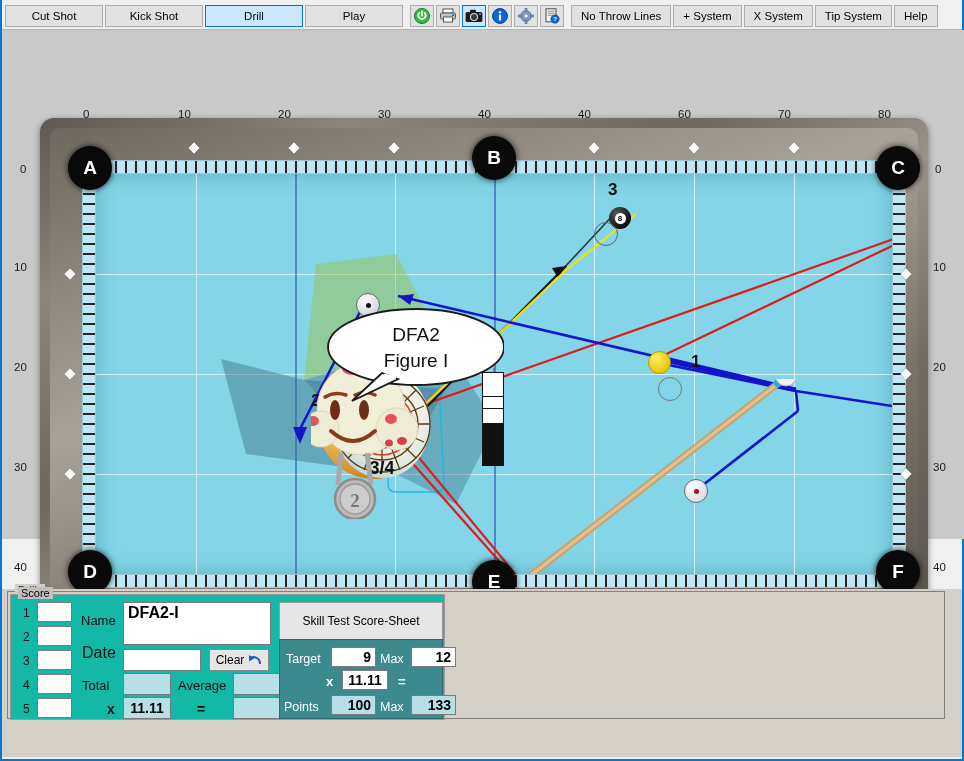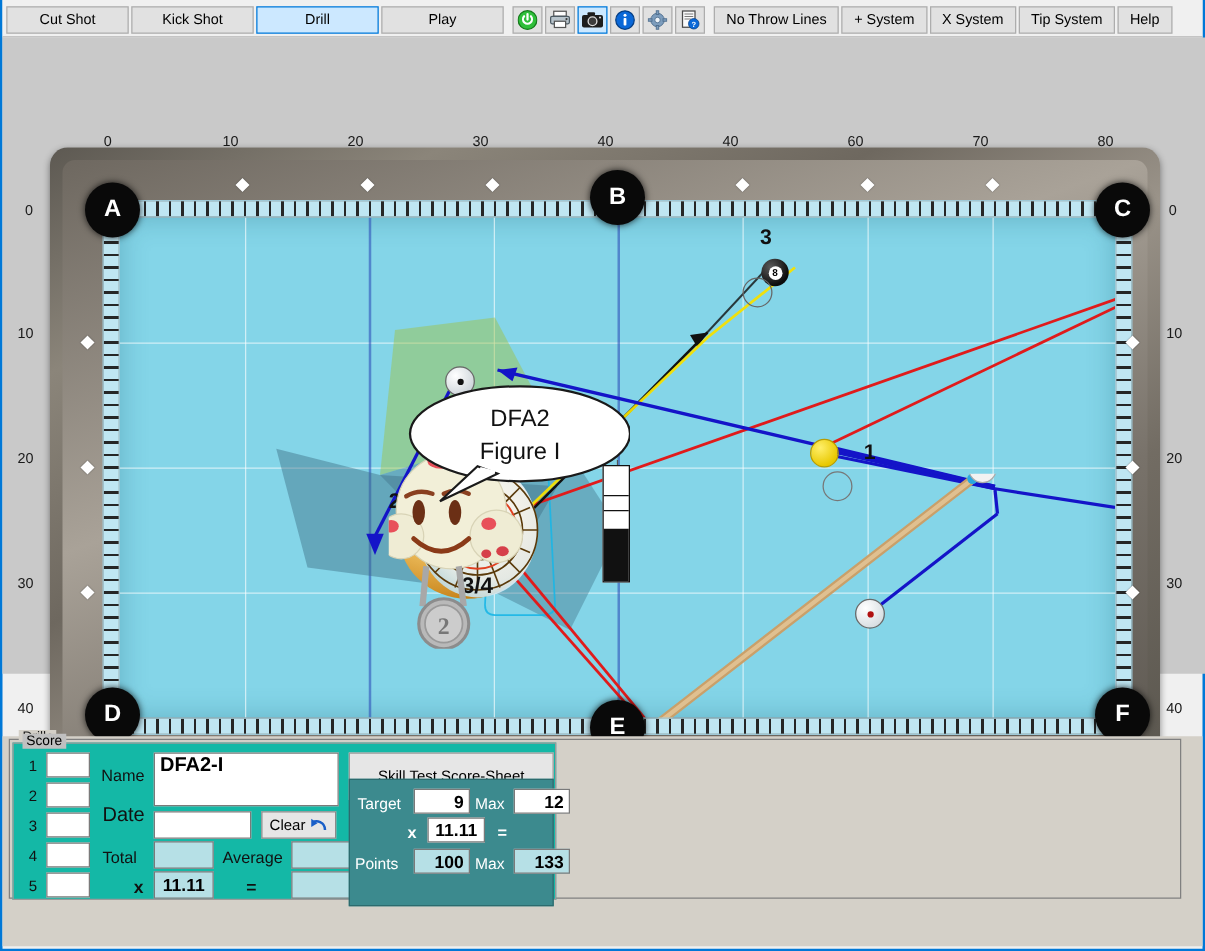--- a/index.html
+++ b/index.html
@@ -449,21 +449,21 @@
       <div class="rowlbl" style="left:167px;top:83px;font-size:13px;">Average</div>
       <div class="inp cy" style="left:222px;top:78px;width:48px;height:22px;"></div>
 
       <div class="rowlbl" style="left:96px;top:106px;font-size:14px;font-weight:bold;">x</div>
       <div class="inp cy c" style="left:112px;top:102px;width:48px;height:22px;">11.11</div>
       <div class="rowlbl" style="left:186px;top:106px;font-size:14px;font-weight:bold;">=</div>
       <div class="inp cy" style="left:222px;top:102px;width:48px;height:22px;"></div>
 
       <div class="sts-head" style="left:268px;top:7px;width:164px;height:38px;">Skill Test Score-Sheet</div>
 
-      <div class="teal" style="left:268px;top:28px;width:164px;height:102px;">
+      <div class="teal" style="left:268px;top:44px;width:164px;height:80px;">
         <span class="tl" style="left:6px;top:12px;">Target</span>
         <div class="inp r" style="left:51px;top:7px;width:45px;height:20px;">9</div>
         <span class="tl" style="left:100px;top:12px;">Max</span>
         <div class="inp r" style="left:131px;top:7px;width:45px;height:20px;">12</div>
 
         <span class="tl" style="left:46px;top:34px;font-weight:bold;font-size:13px;">x</span>
         <div class="inp c" style="left:62px;top:30px;width:46px;height:20px;">11.11</div>
         <span class="tl" style="left:118px;top:34px;font-weight:bold;font-size:13px;">=</span>
 
         <span class="tl" style="left:4px;top:60px;">Points</span>

